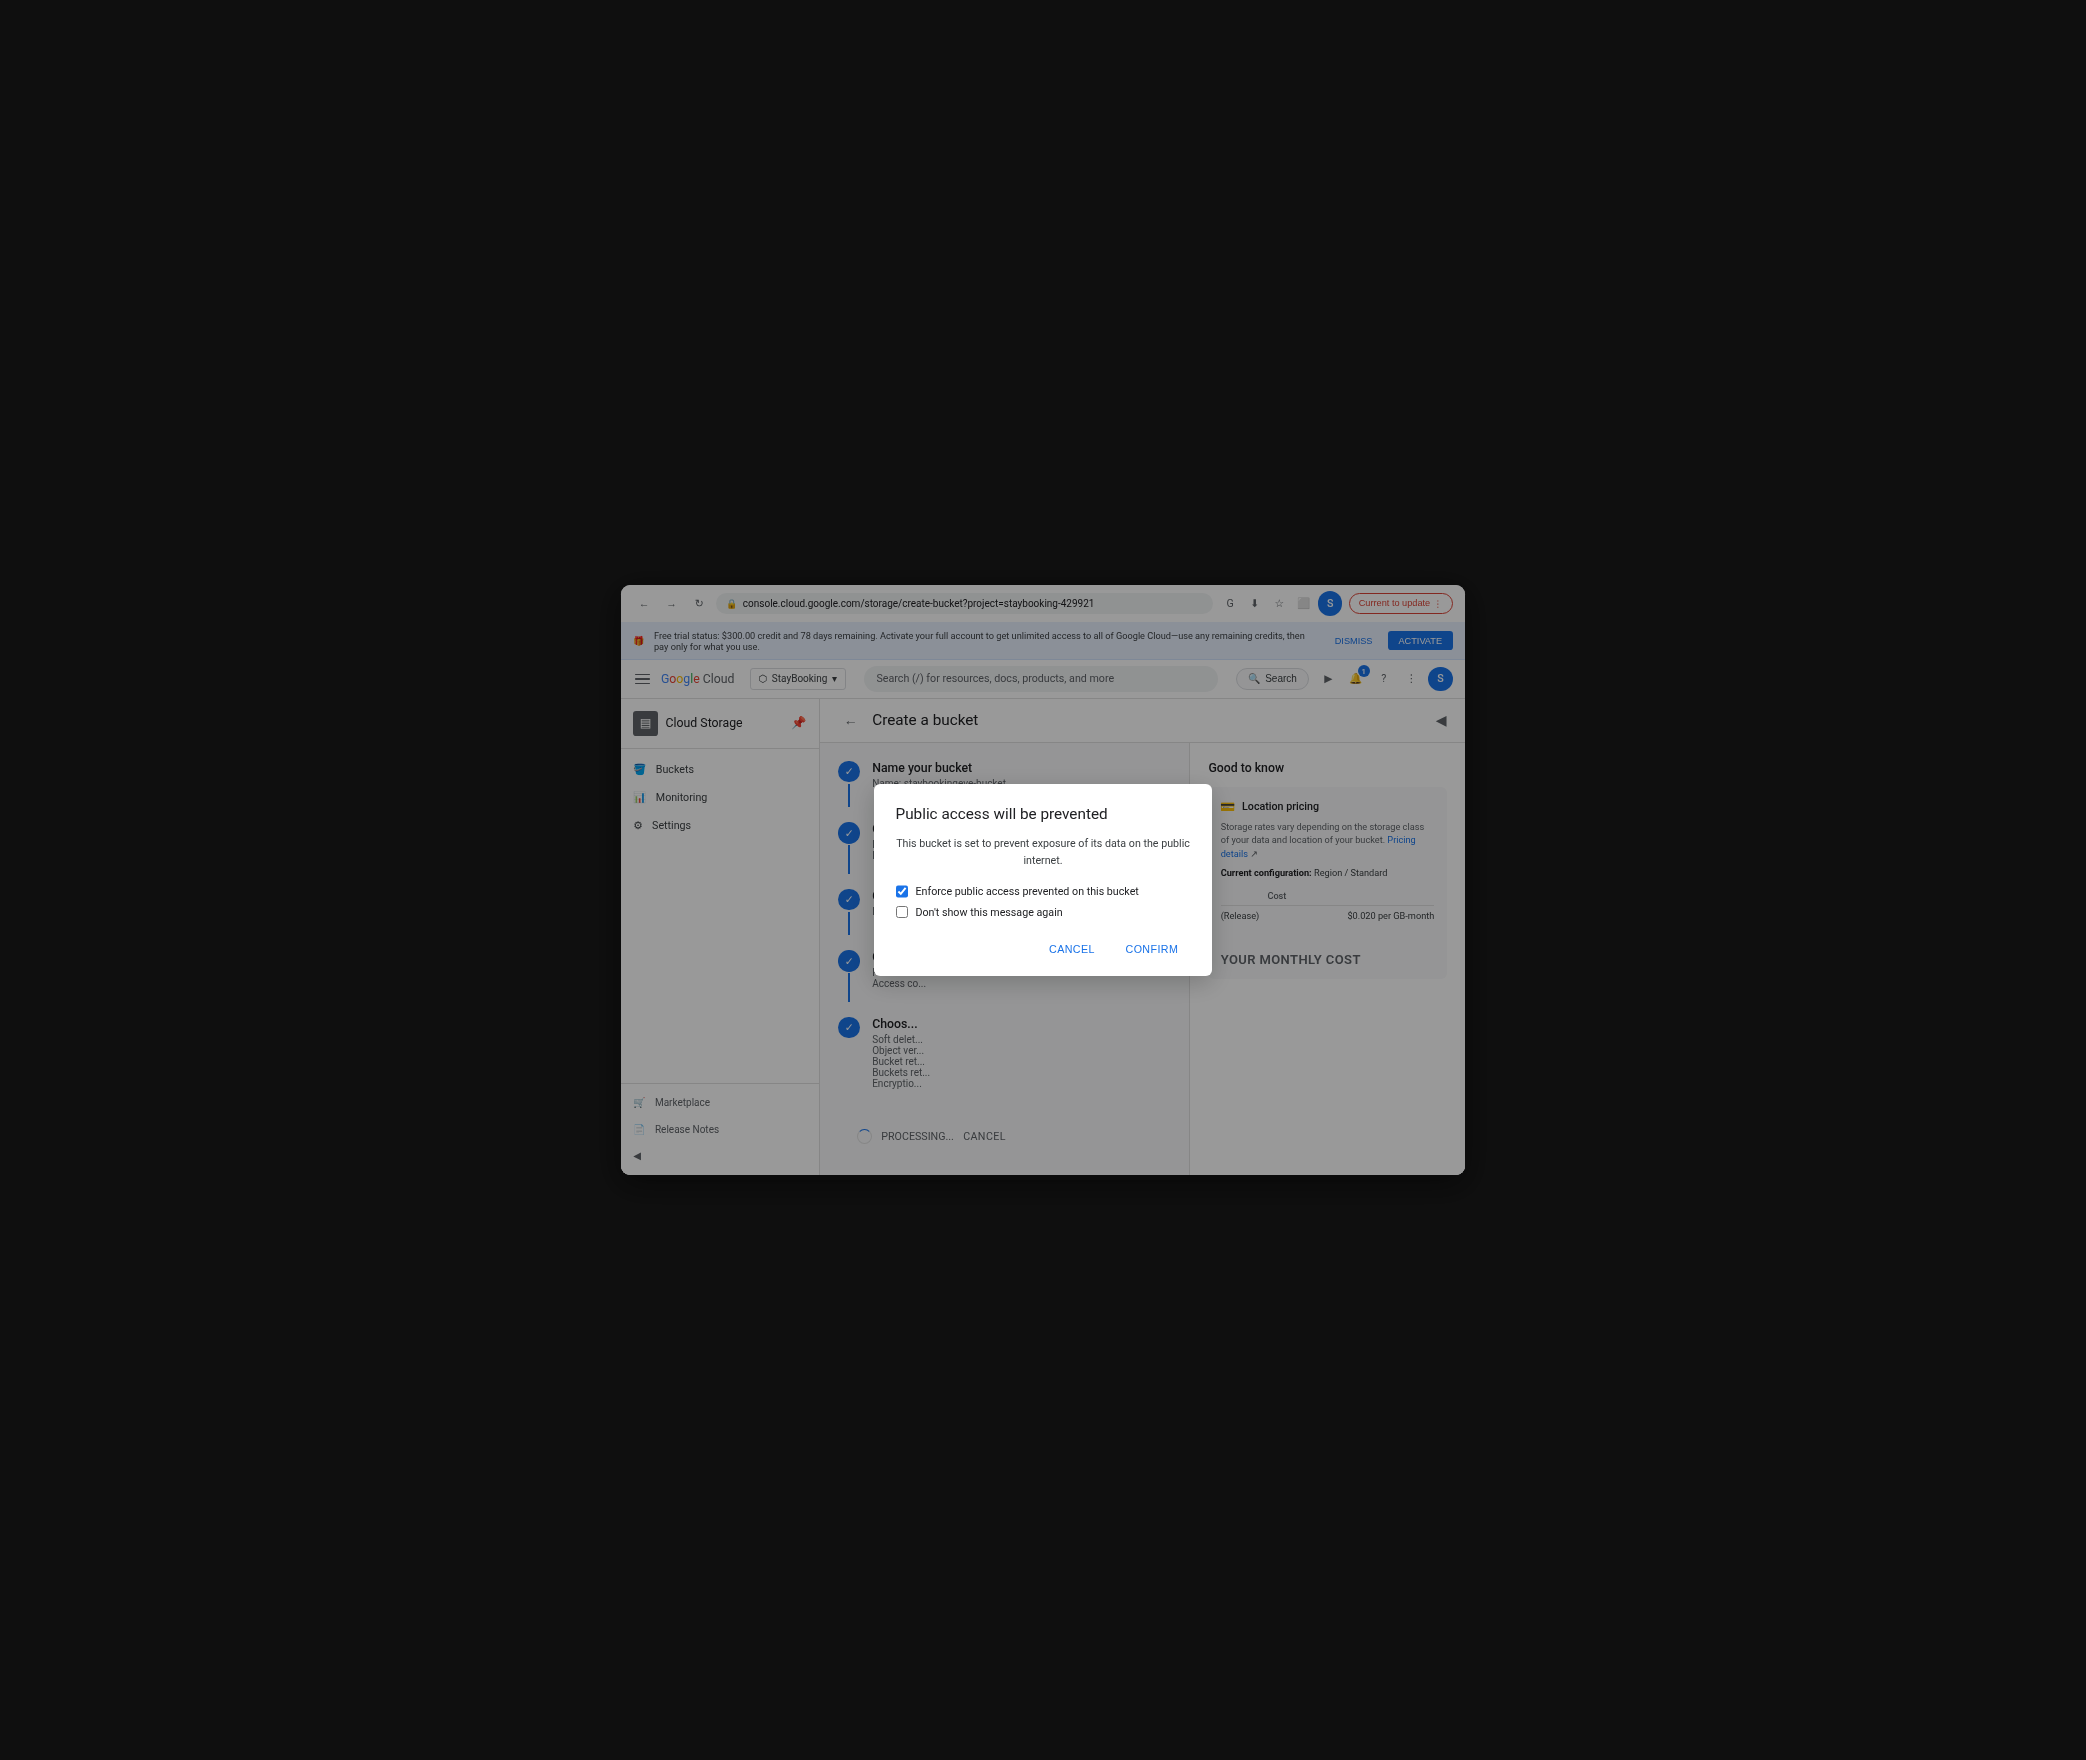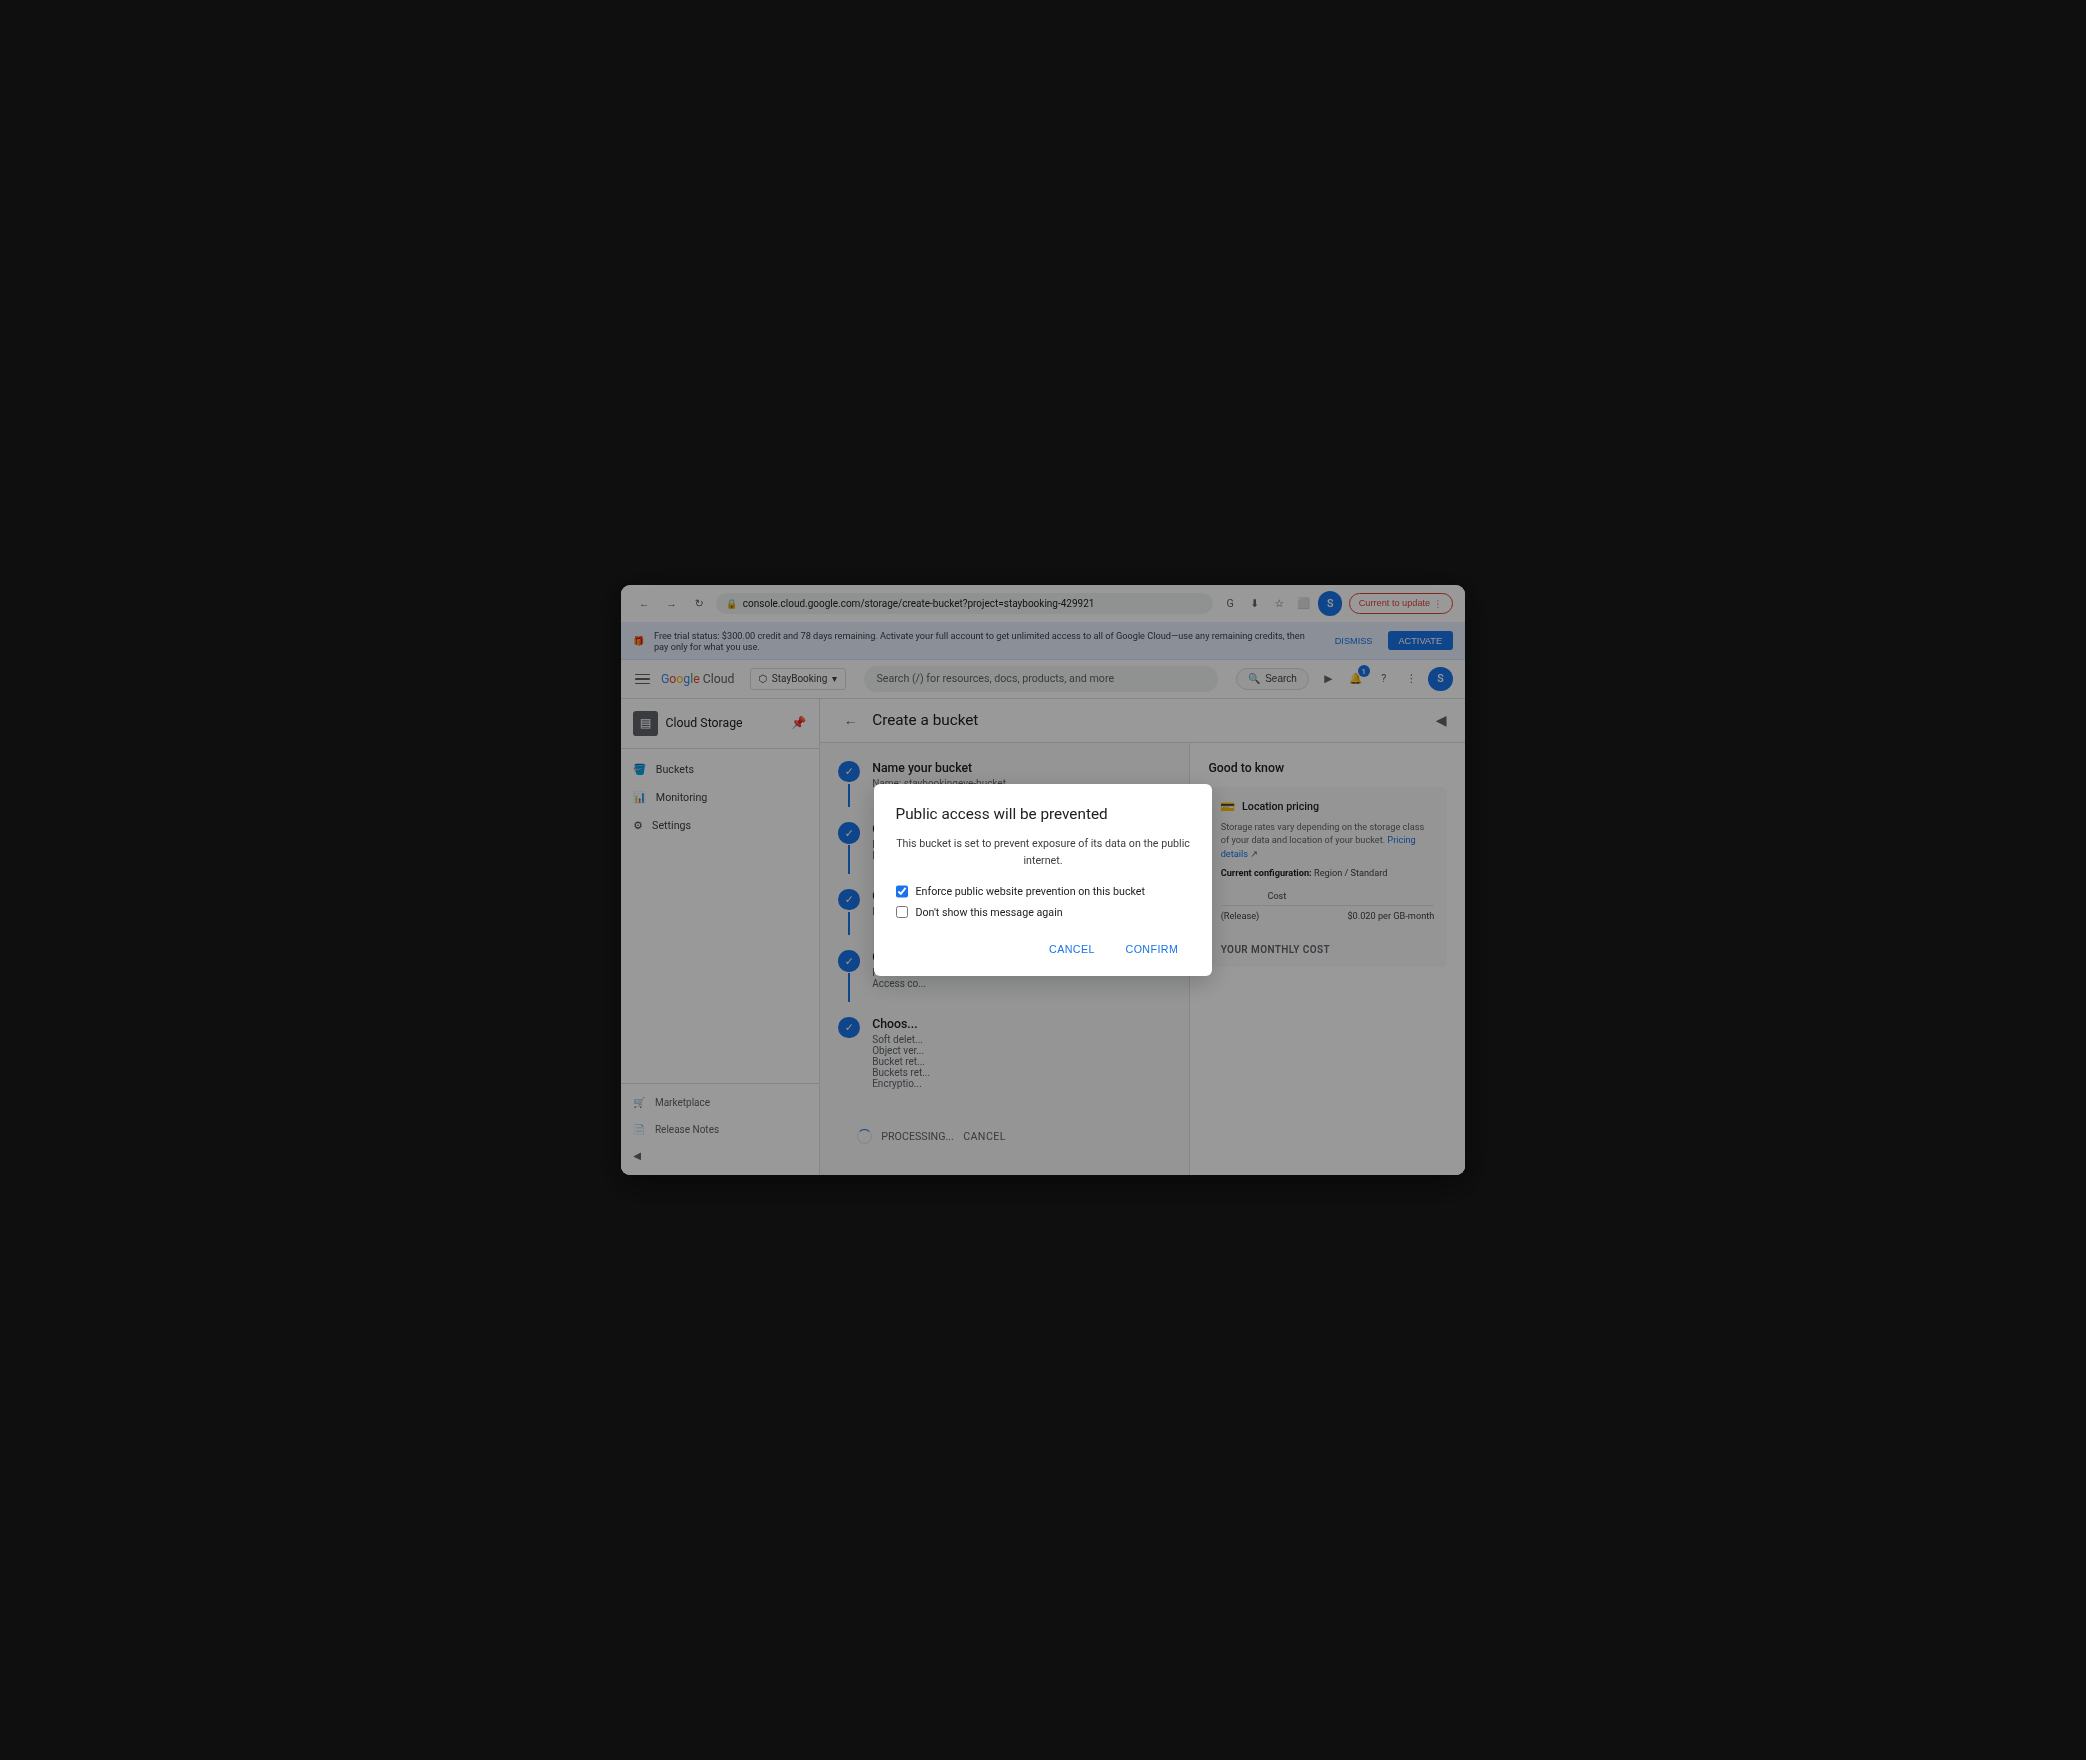--- a/index.html
+++ b/index.html
@@ -607,26 +607,26 @@
     }
 
     .cost-table td {
       padding: 4.6px 0;
       color: #3c4043;
     }
 
     .cost-table td:last-child { text-align: right; }
 
     .monthly-cost-label {
-      font-size: 10px;
+      font-size: 13px;
       font-weight: 600;
       color: #5f6368;
       text-transform: uppercase;
       letter-spacing: 0.4px;
-      margin-top: 18px;
+      margin-top: 26px;
     }
 
     
     .processing-bar {
       padding: 12.3px 18.4px;
       display: flex;
       align-items: center;
       gap: 9.2px;
     }
 
@@ -983,21 +983,21 @@
 
 <div class="modal-overlay">
   <div class="modal">
     <div class="modal-title">Public access will be prevented</div>
     <div class="modal-body">
       <p>This bucket is set to prevent exposure of its data on the public internet.</p>
     </div>
     <div class="modal-checkboxes">
       <div class="checkbox-row">
         <input type="checkbox" class="checkbox-input" id="enforce-cb" checked="" style="">
-        <label for="enforce-cb">Enforce public website prevention on this bucket</label>
+        <label for="enforce-cb">Enforce public access prevented on this bucket</label>
       </div>
       <div class="checkbox-row">
         <input type="checkbox" class="checkbox-input" id="dontshow-cb" style="">
         <label for="dontshow-cb">Don't show this message again</label>
       </div>
     </div>
     <div class="modal-actions">
       <button class="modal-cancel-btn">CANCEL</button>
       <button class="modal-confirm-btn">CONFIRM</button>
     </div>

